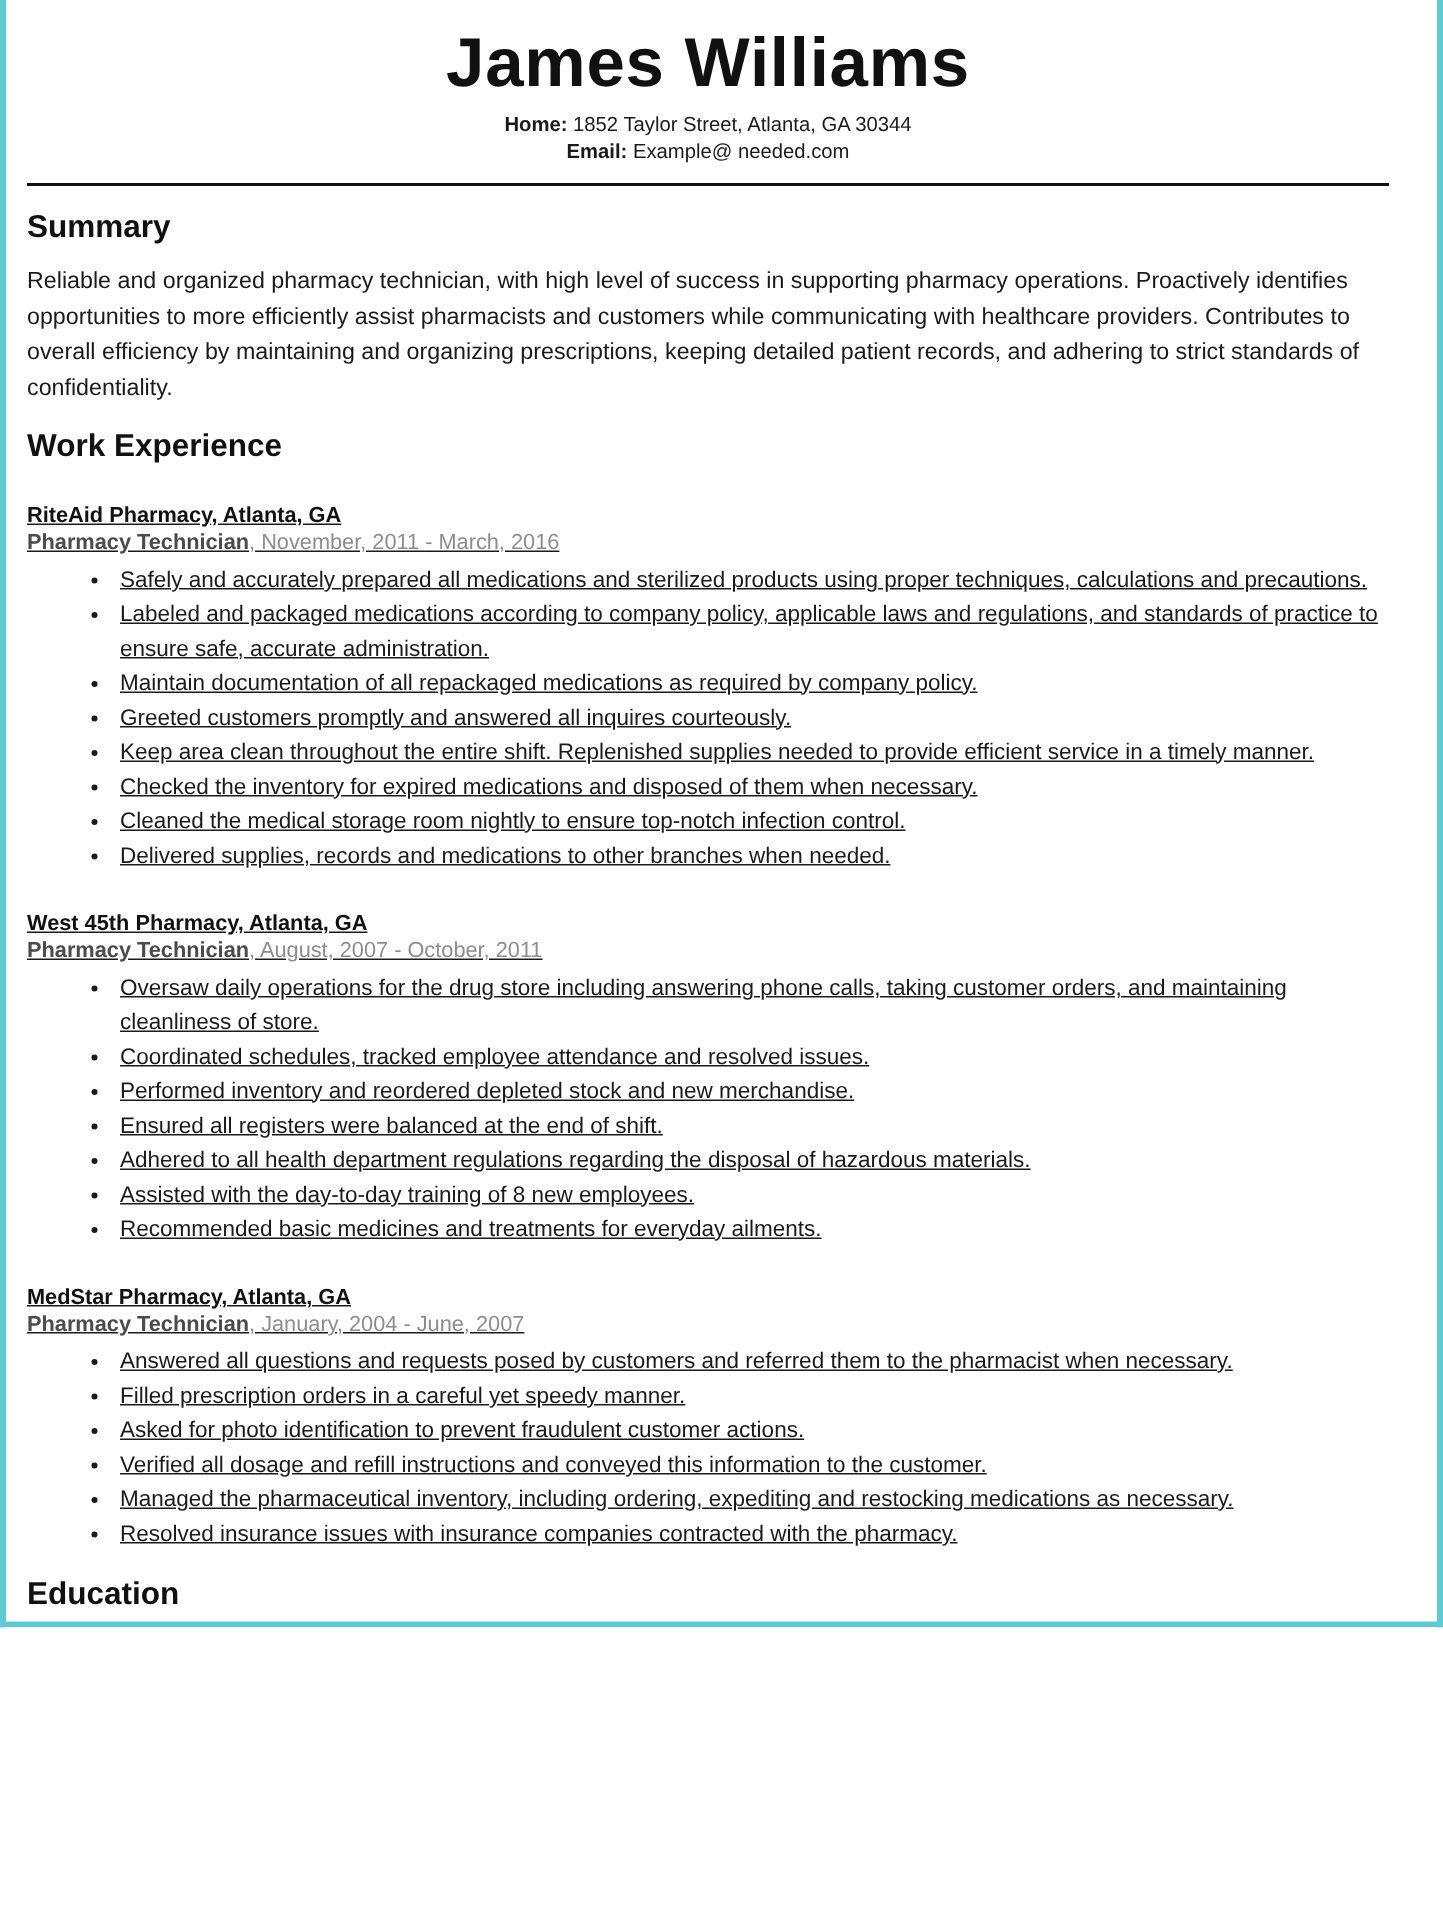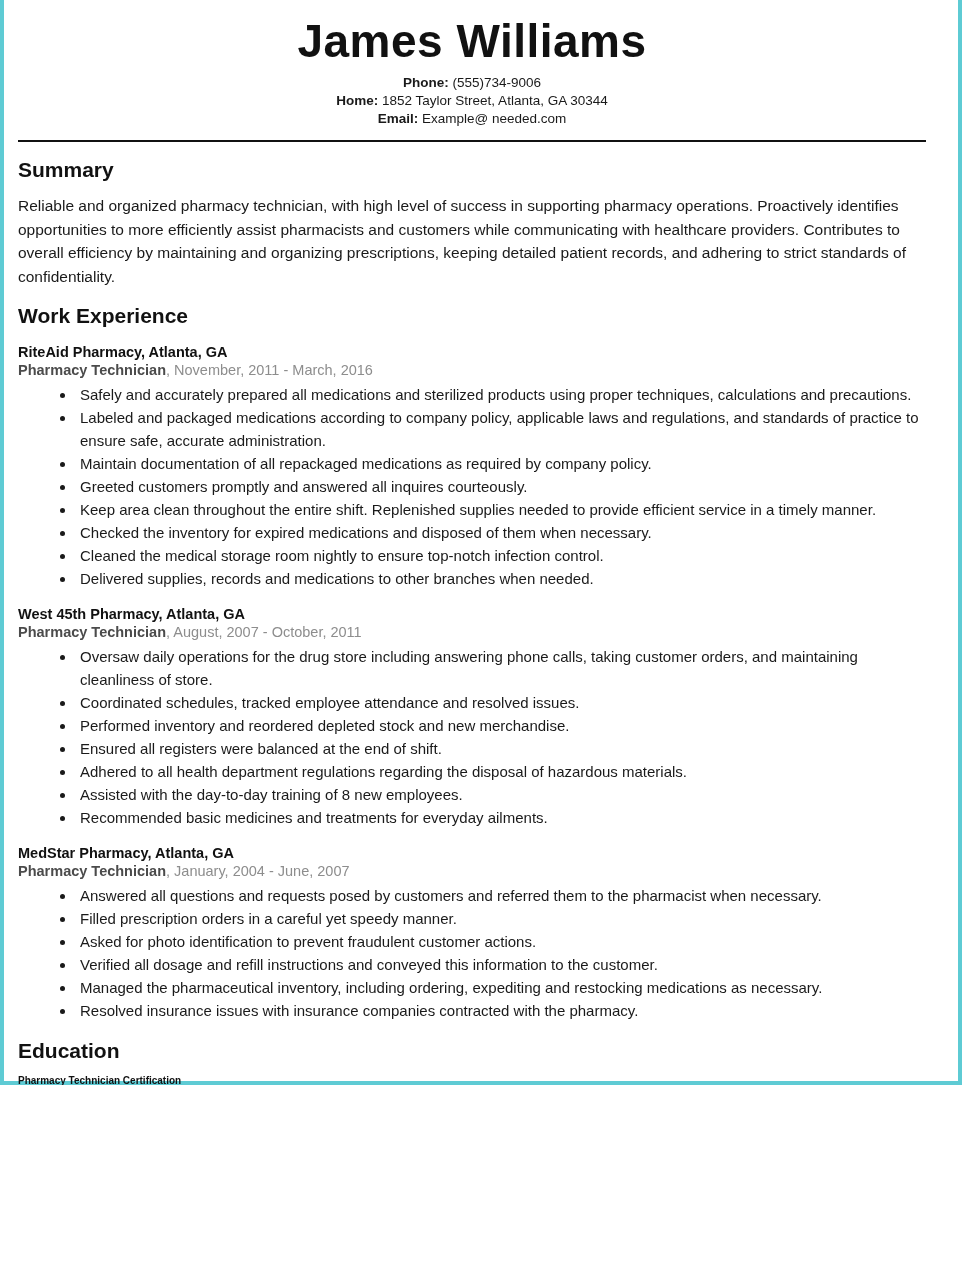--- a/index.html
+++ b/index.html
@@ -75,21 +75,22 @@
     margin: 16px 0 12px 0;
   }
   .summary-text {
     font-size: 15.5px;
     line-height: 23.5px;
     color: #1a1a1a;
     margin: 0 0 16px 0;
   }
 
   .job {
-    margin-top: 16px;
+    margin-top: 26px;
+    text-decoration: underline;
   }
   .job-company {
     font-size: 14.5px;
     font-weight: bold;
     color: #111111;
     margin-bottom: 2px;
   }
   .job-meta {
     font-size: 14.5px;
     color: #8d8d8d;
@@ -135,23 +136,20 @@
 
 <div class="page">
   <div class="edge-left"></div>
   <div class="edge-right"></div>
   <div class="edge-bottom"></div>
 
   <div class="content">
 
     <div class="name">James Williams</div>
 
-    <div class="contact-line">
-      <span class="lbl">Phone:</span><span> (555)734-9006</span>
-    </div>
     <div class="contact-line">
       <span class="lbl">Home:</span><span> 1852 Taylor Street, Atlanta, GA 30344</span>
     </div>
     <div class="contact-line">
       <span class="lbl">Email:</span><span> Example@ needed.com</span>
     </div>
 
     <hr class="rule">
 
     <div class="section-title">Summary</div>

